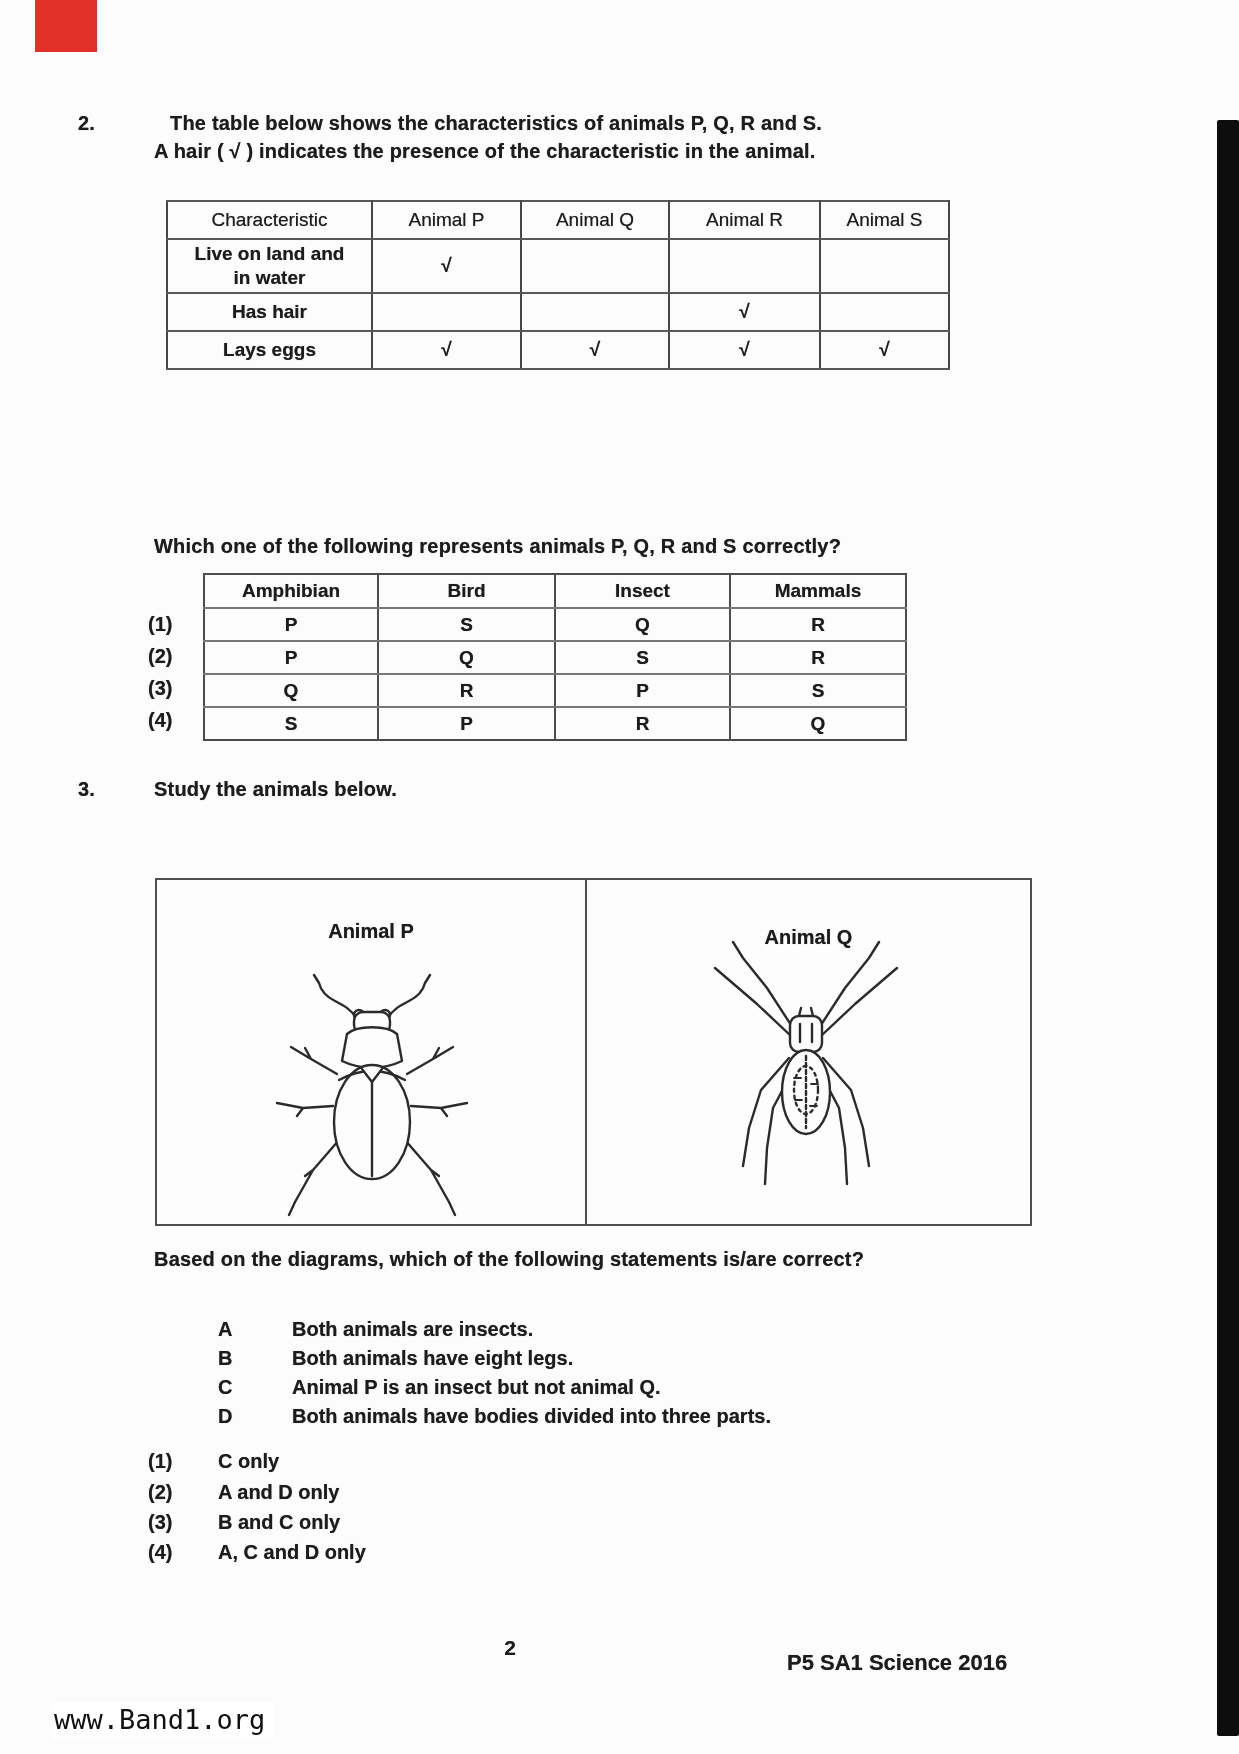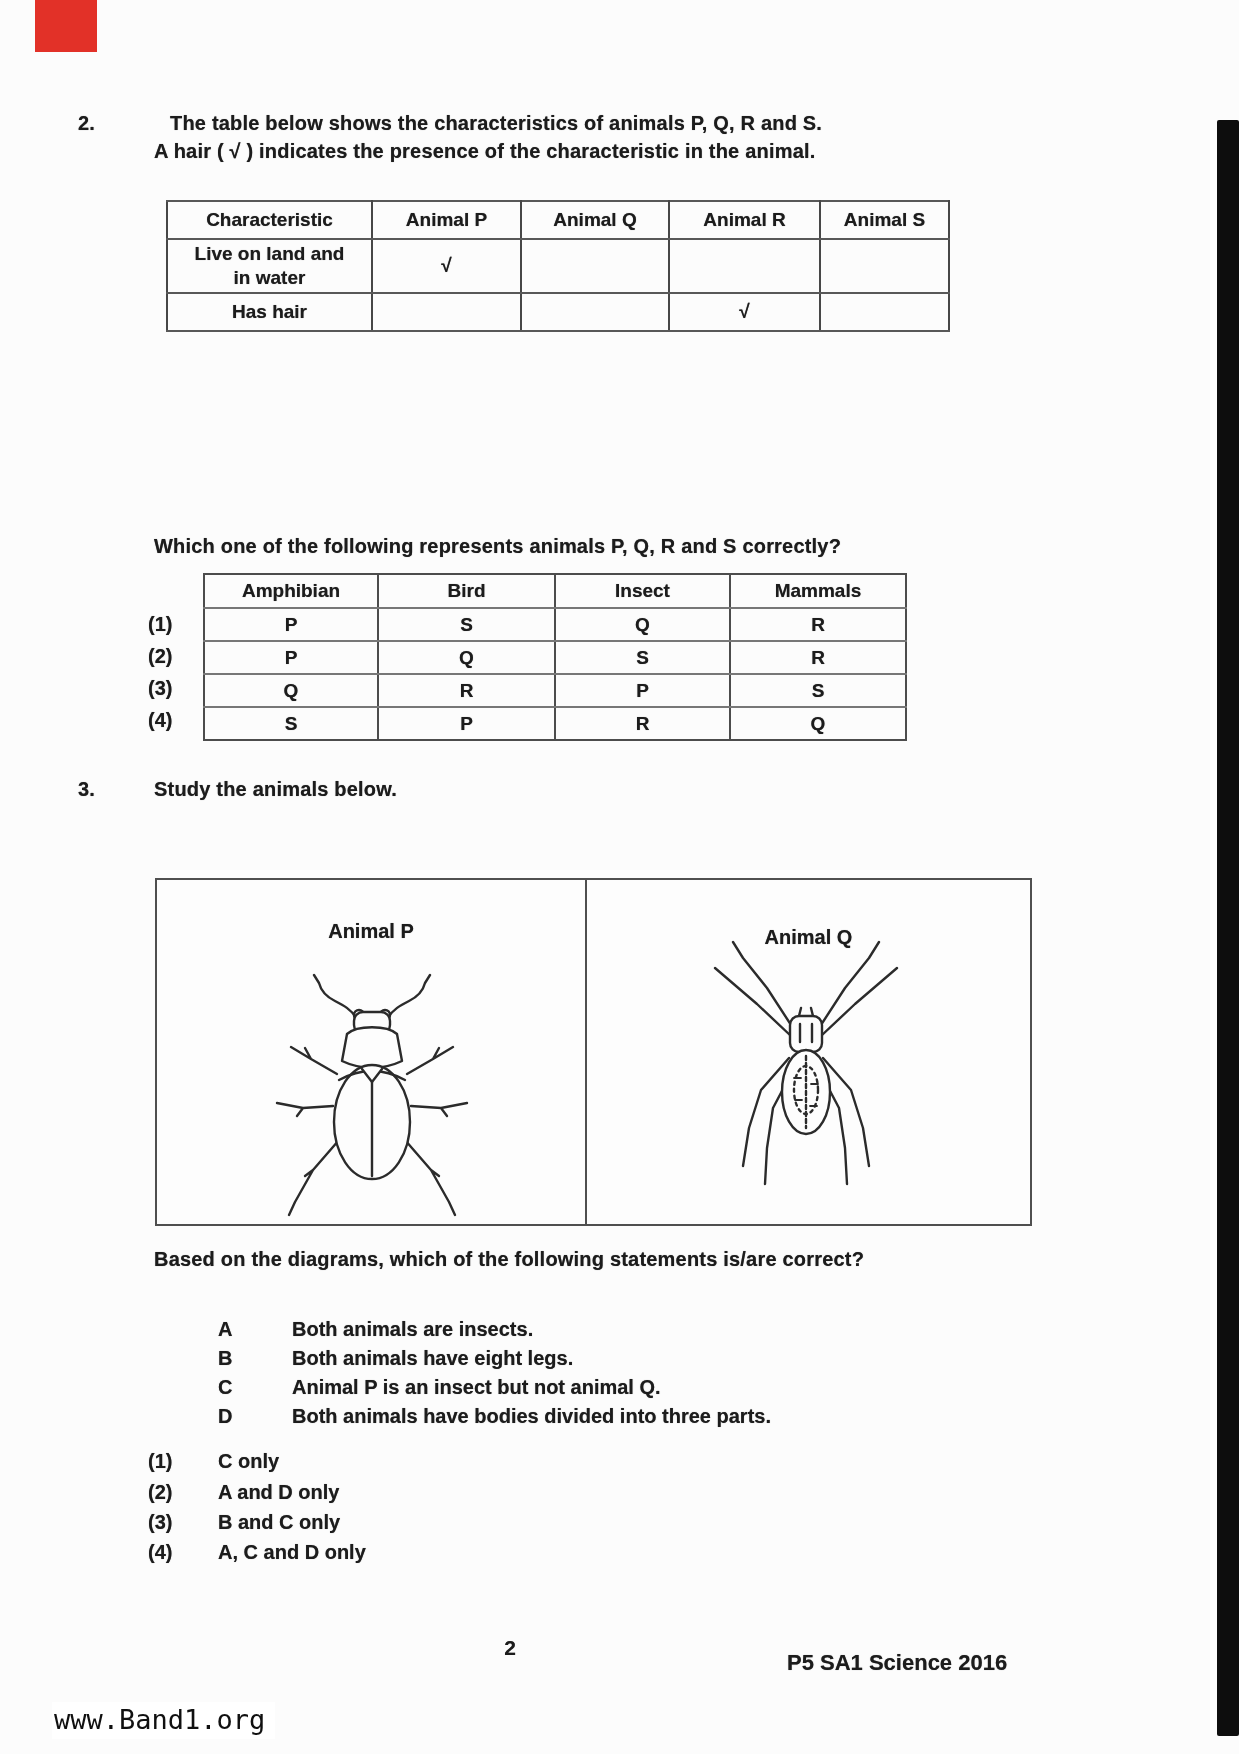--- a/index.html
+++ b/index.html
@@ -12,21 +12,21 @@
        text-shadow:0 0 .7px rgba(40,40,40,.75);white-space:nowrap;}
   .red-mark{position:absolute;left:35px;top:0;width:62px;height:52px;}
   .scan-bar{position:absolute;left:1217px;top:120px;width:22px;height:1616px;border-radius:2px;}
   
   .char-table{position:absolute;left:166px;top:200px;width:782px;border-collapse:collapse;table-layout:fixed;}
   .char-table td,.char-table th{
     border:2px solid #474747;border-top-color:#585858;border-bottom-color:#585858;
     font-size:19px;text-align:center;vertical-align:middle;padding:2px 4px;
     text-shadow:0 0 .7px rgba(40,40,40,.7);line-height:1.25;
   }
-  .char-table th{font-weight:700;height:32px;}
+  .char-table th{font-weight:400;height:32px;}
   .char-table .tall{height:52px;}
   .char-table .short{height:38px;}
   .char-table td{font-weight:600;}
   .tickcell{font-size:21px;font-weight:700;}
   
   .opt-table{position:absolute;left:203px;top:573px;width:702px;border-collapse:collapse;table-layout:fixed;}
   .opt-table th,.opt-table td{
     border:2px solid #4c4c4c;border-top-color:#777;border-bottom-color:#777;
     font-size:19px;text-align:center;vertical-align:middle;
     text-shadow:0 0 .7px rgba(40,40,40,.7);
@@ -94,20 +94,27 @@
       <td></td>
       <td></td>
     </tr>
     <tr class="short">
       <td>Has hair</td>
       <td></td>
       <td></td>
       <td class="tickcell">√</td>
       <td></td>
     </tr>
+    <tr class="short">
+      <td>Lays eggs</td>
+      <td class="tickcell">√</td>
+      <td class="tickcell">√</td>
+      <td class="tickcell">√</td>
+      <td class="tickcell">√</td>
+    </tr>
   </tbody>
     </table>
 
   <div class="txt" style="left:154px;top:535px;">Which one of the following represents animals P, Q, R and S correctly?</div>
 
   <div class="row-label" style="top:613px;">(1)</div>
   <div class="row-label" style="top:645px;">(2)</div>
   <div class="row-label" style="top:677px;">(3)</div>
   <div class="row-label" style="top:709px;">(4)</div>
 

